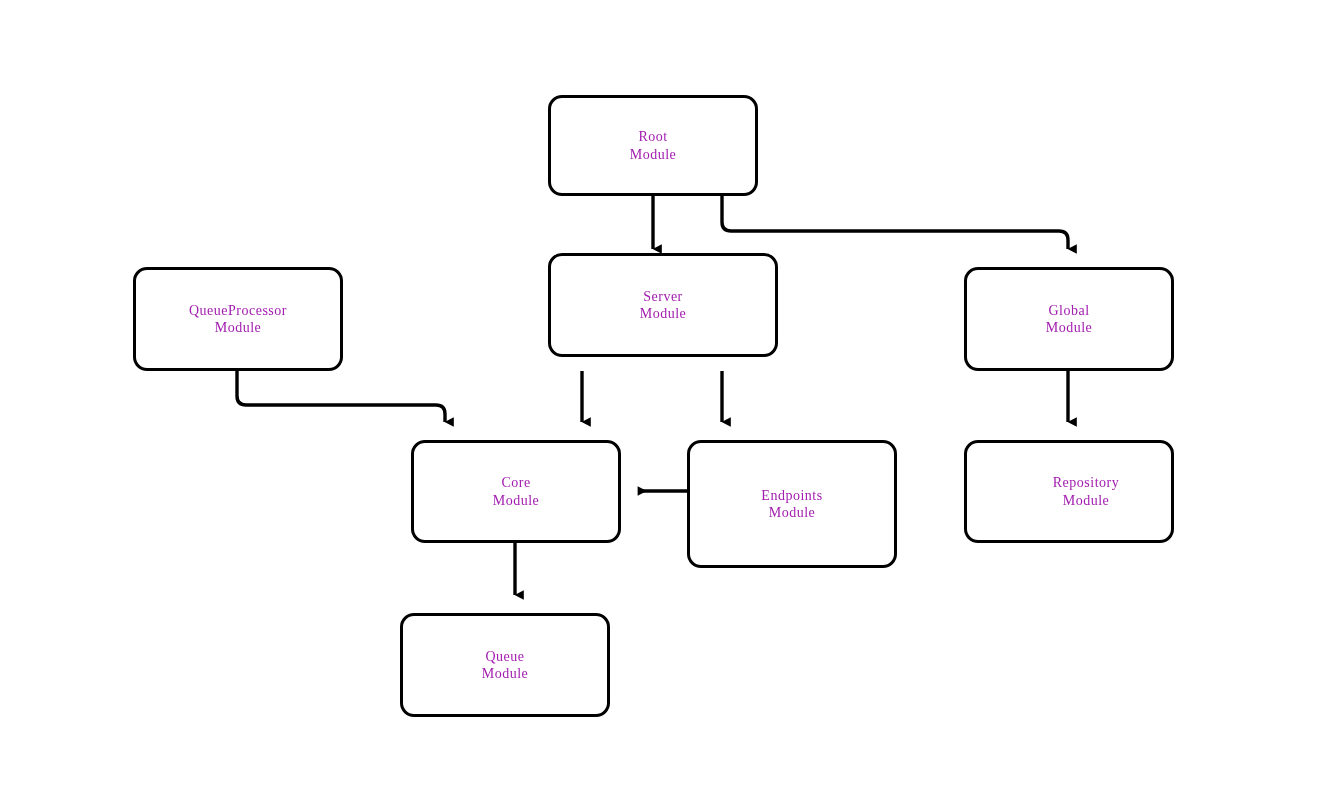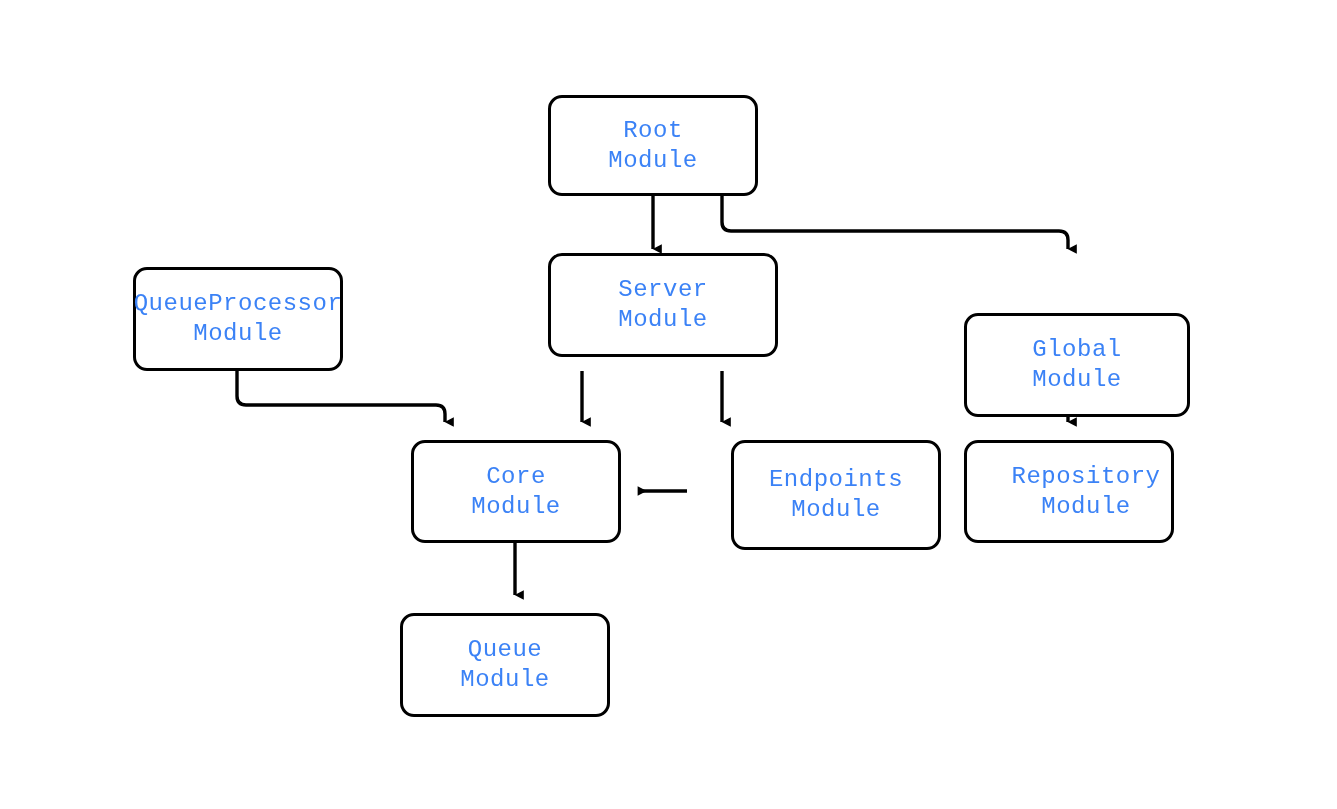--- a/index.html
+++ b/index.html
@@ -30,24 +30,24 @@
     box-sizing: border-box;
     border: 3px solid #000000;
     border-radius: 14px;
     background: #ffffff;
     display: flex;
     align-items: center;
     justify-content: center;
     text-align: center;
   }
   .node-label {
-    font-family: Liberation Mono, monospace;
-    font-size: 24px;
+    font-family: Liberation Serif, serif;
+    font-size: 14px;
     line-height: 1.25;
-    color: #3b82f6;
+    color: #a21caf;
     white-space: pre;
     letter-spacing: 0.5px;
   }
 </style>
 </head>
 <body>
 
 <div id="diagram-root">
 
   <svg id="diagram-svg" viewBox="0 0 1337 809" xmlns="http://www.w3.org/2000/svg">
@@ -89,31 +89,31 @@
   <div class="node-box" style="left:133px; top:267px; width:210px; height:104px;">
     <span class="node-label">QueueProcessor
 Module</span>
   </div>
 
   <div class="node-box" style="left:548px; top:253px; width:230px; height:104px;">
     <span class="node-label">Server
 Module</span>
   </div>
 
-  <div class="node-box" style="left:964px; top:267px; width:226px; height:104px;margin-top:46px;">
+  <div class="node-box" style="left:964px; top:267px; width:210px; height:104px;">
     <span class="node-label">Global
 Module</span>
   </div>
 
   <div class="node-box" style="left:411px; top:440px; width:210px; height:103px;">
     <span class="node-label">Core
 Module</span>
   </div>
 
-  <div class="node-box" style="left:687px; top:440px; width:210px; height:110px;margin-left:44px;">
+  <div class="node-box" style="left:687px; top:440px; width:210px; height:128px;">
     <span class="node-label">Endpoints
 Module</span>
   </div>
 
   <div class="node-box" style="left:964px; top:440px; width:210px; height:103px;padding-left:34px;">
     <span class="node-label">Repository
 Module</span>
   </div>
 
   <div class="node-box" style="left:400px; top:613px; width:210px; height:104px;">

